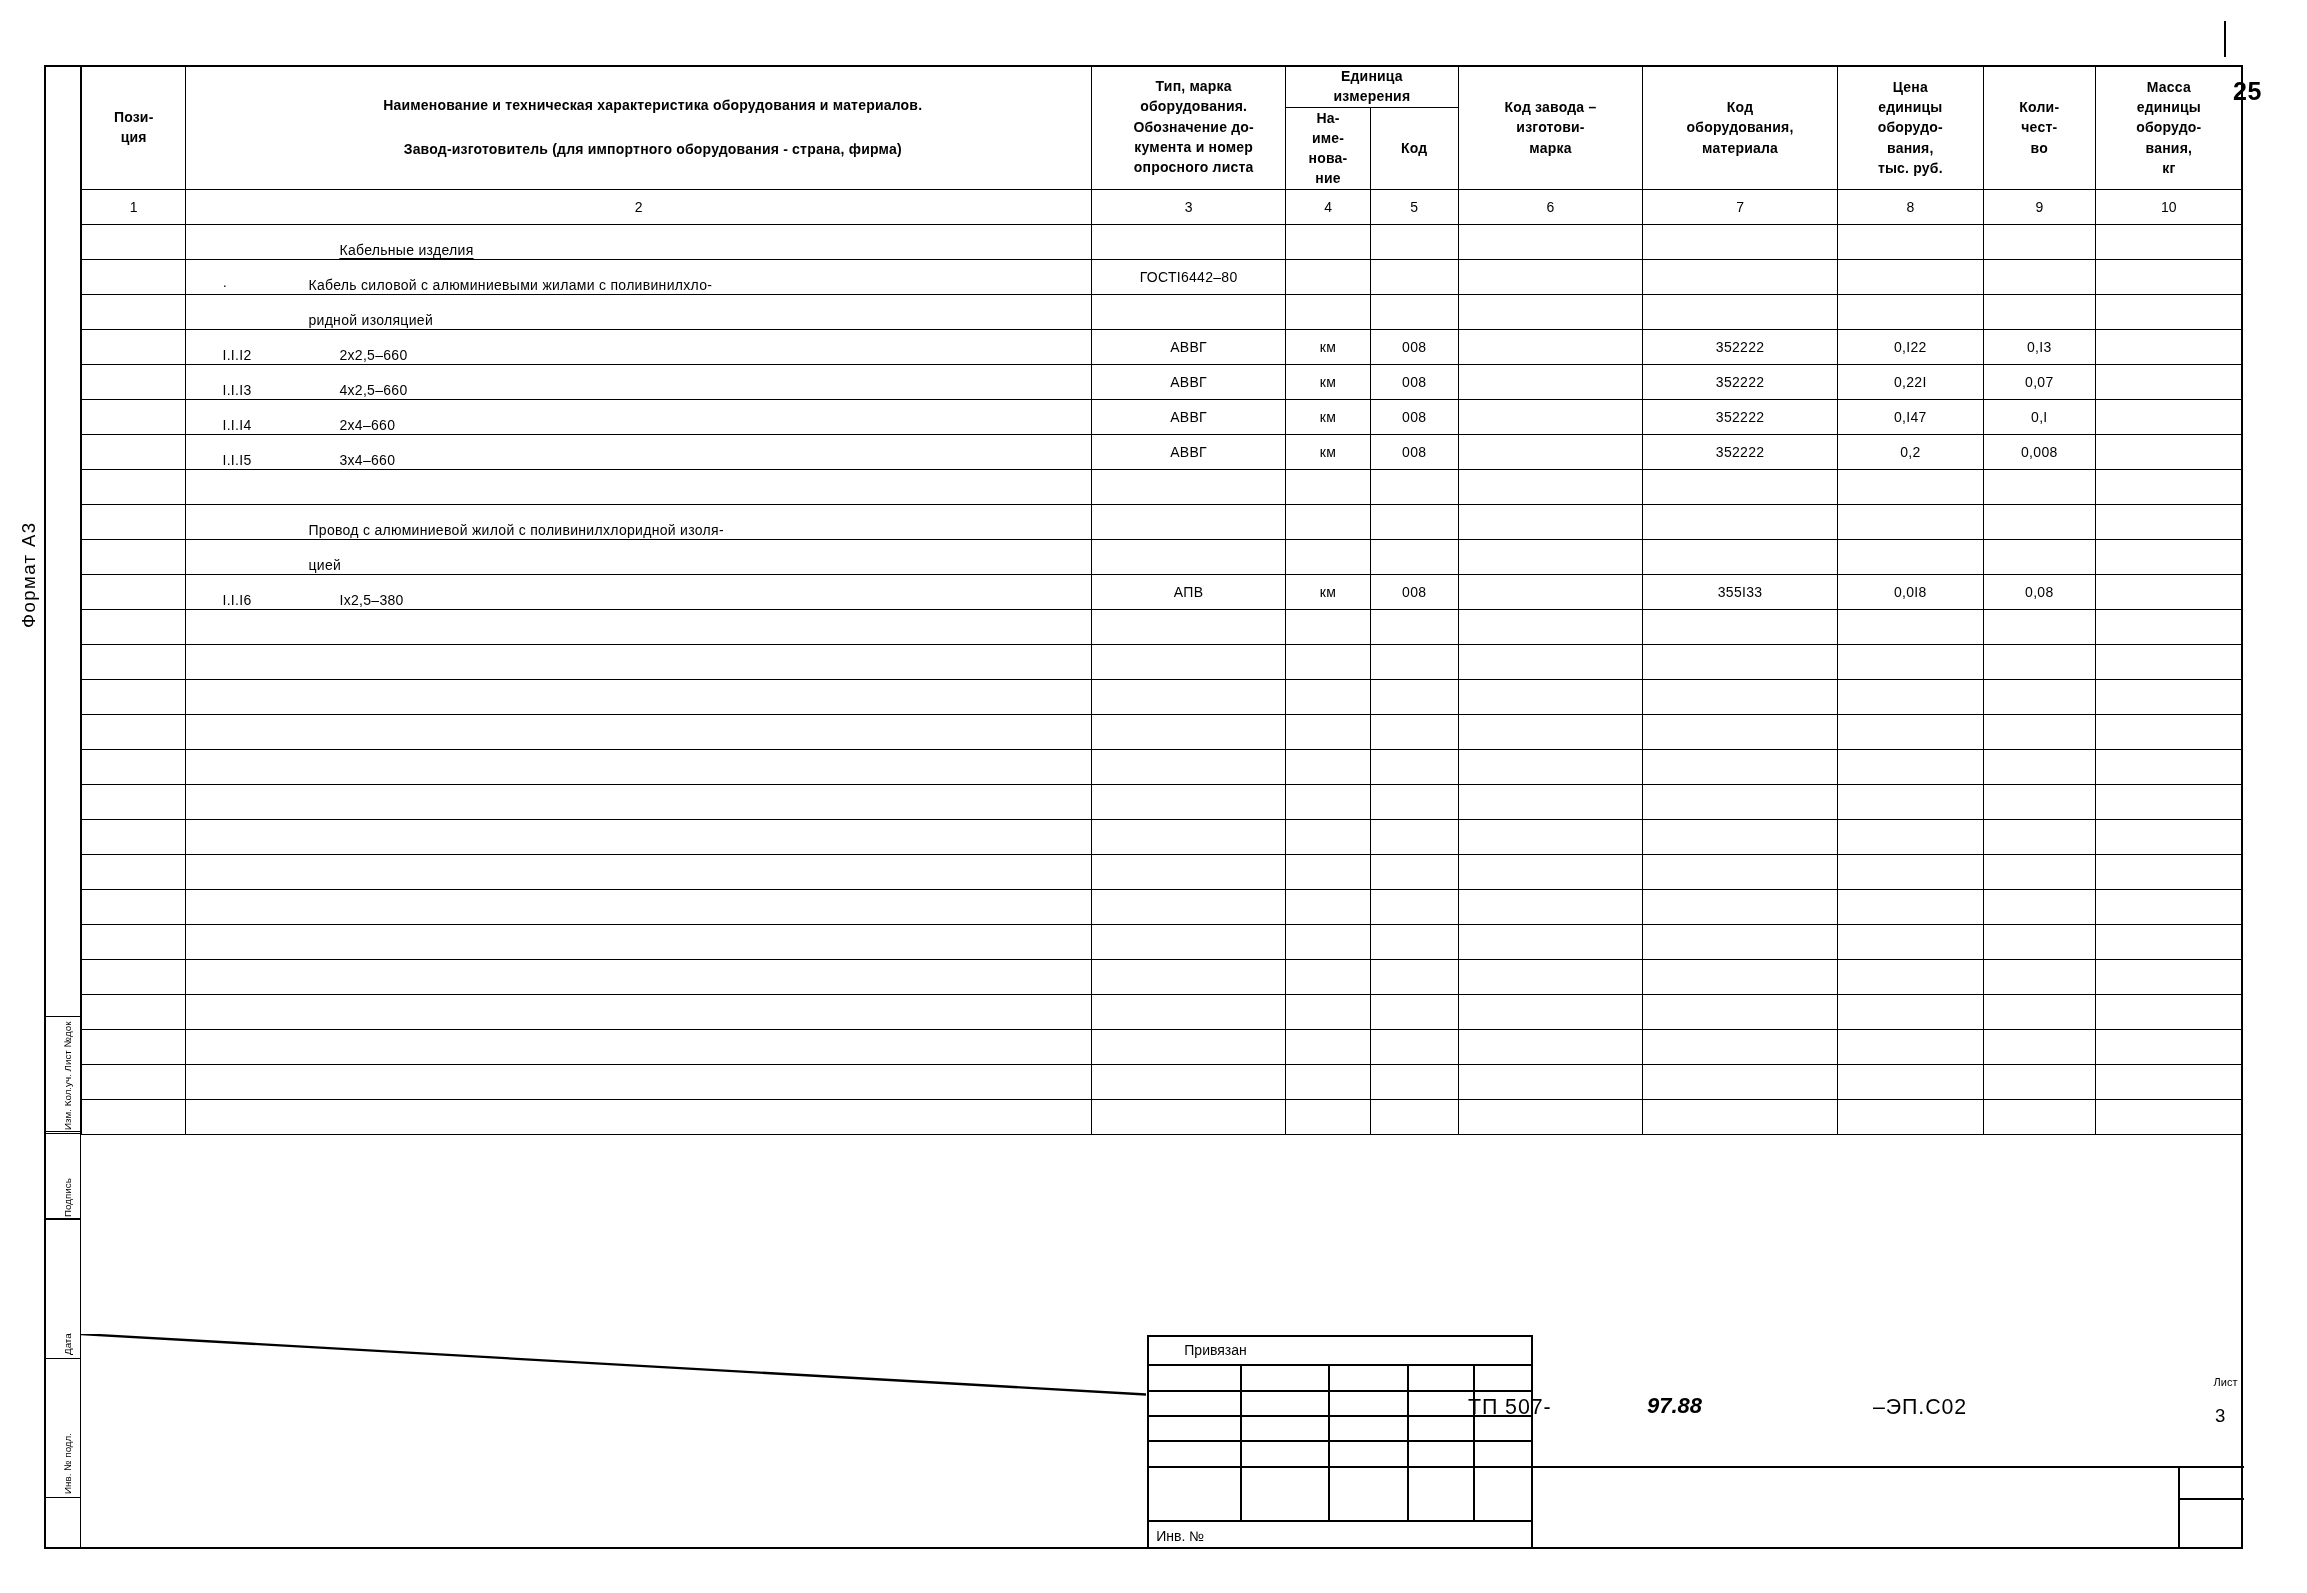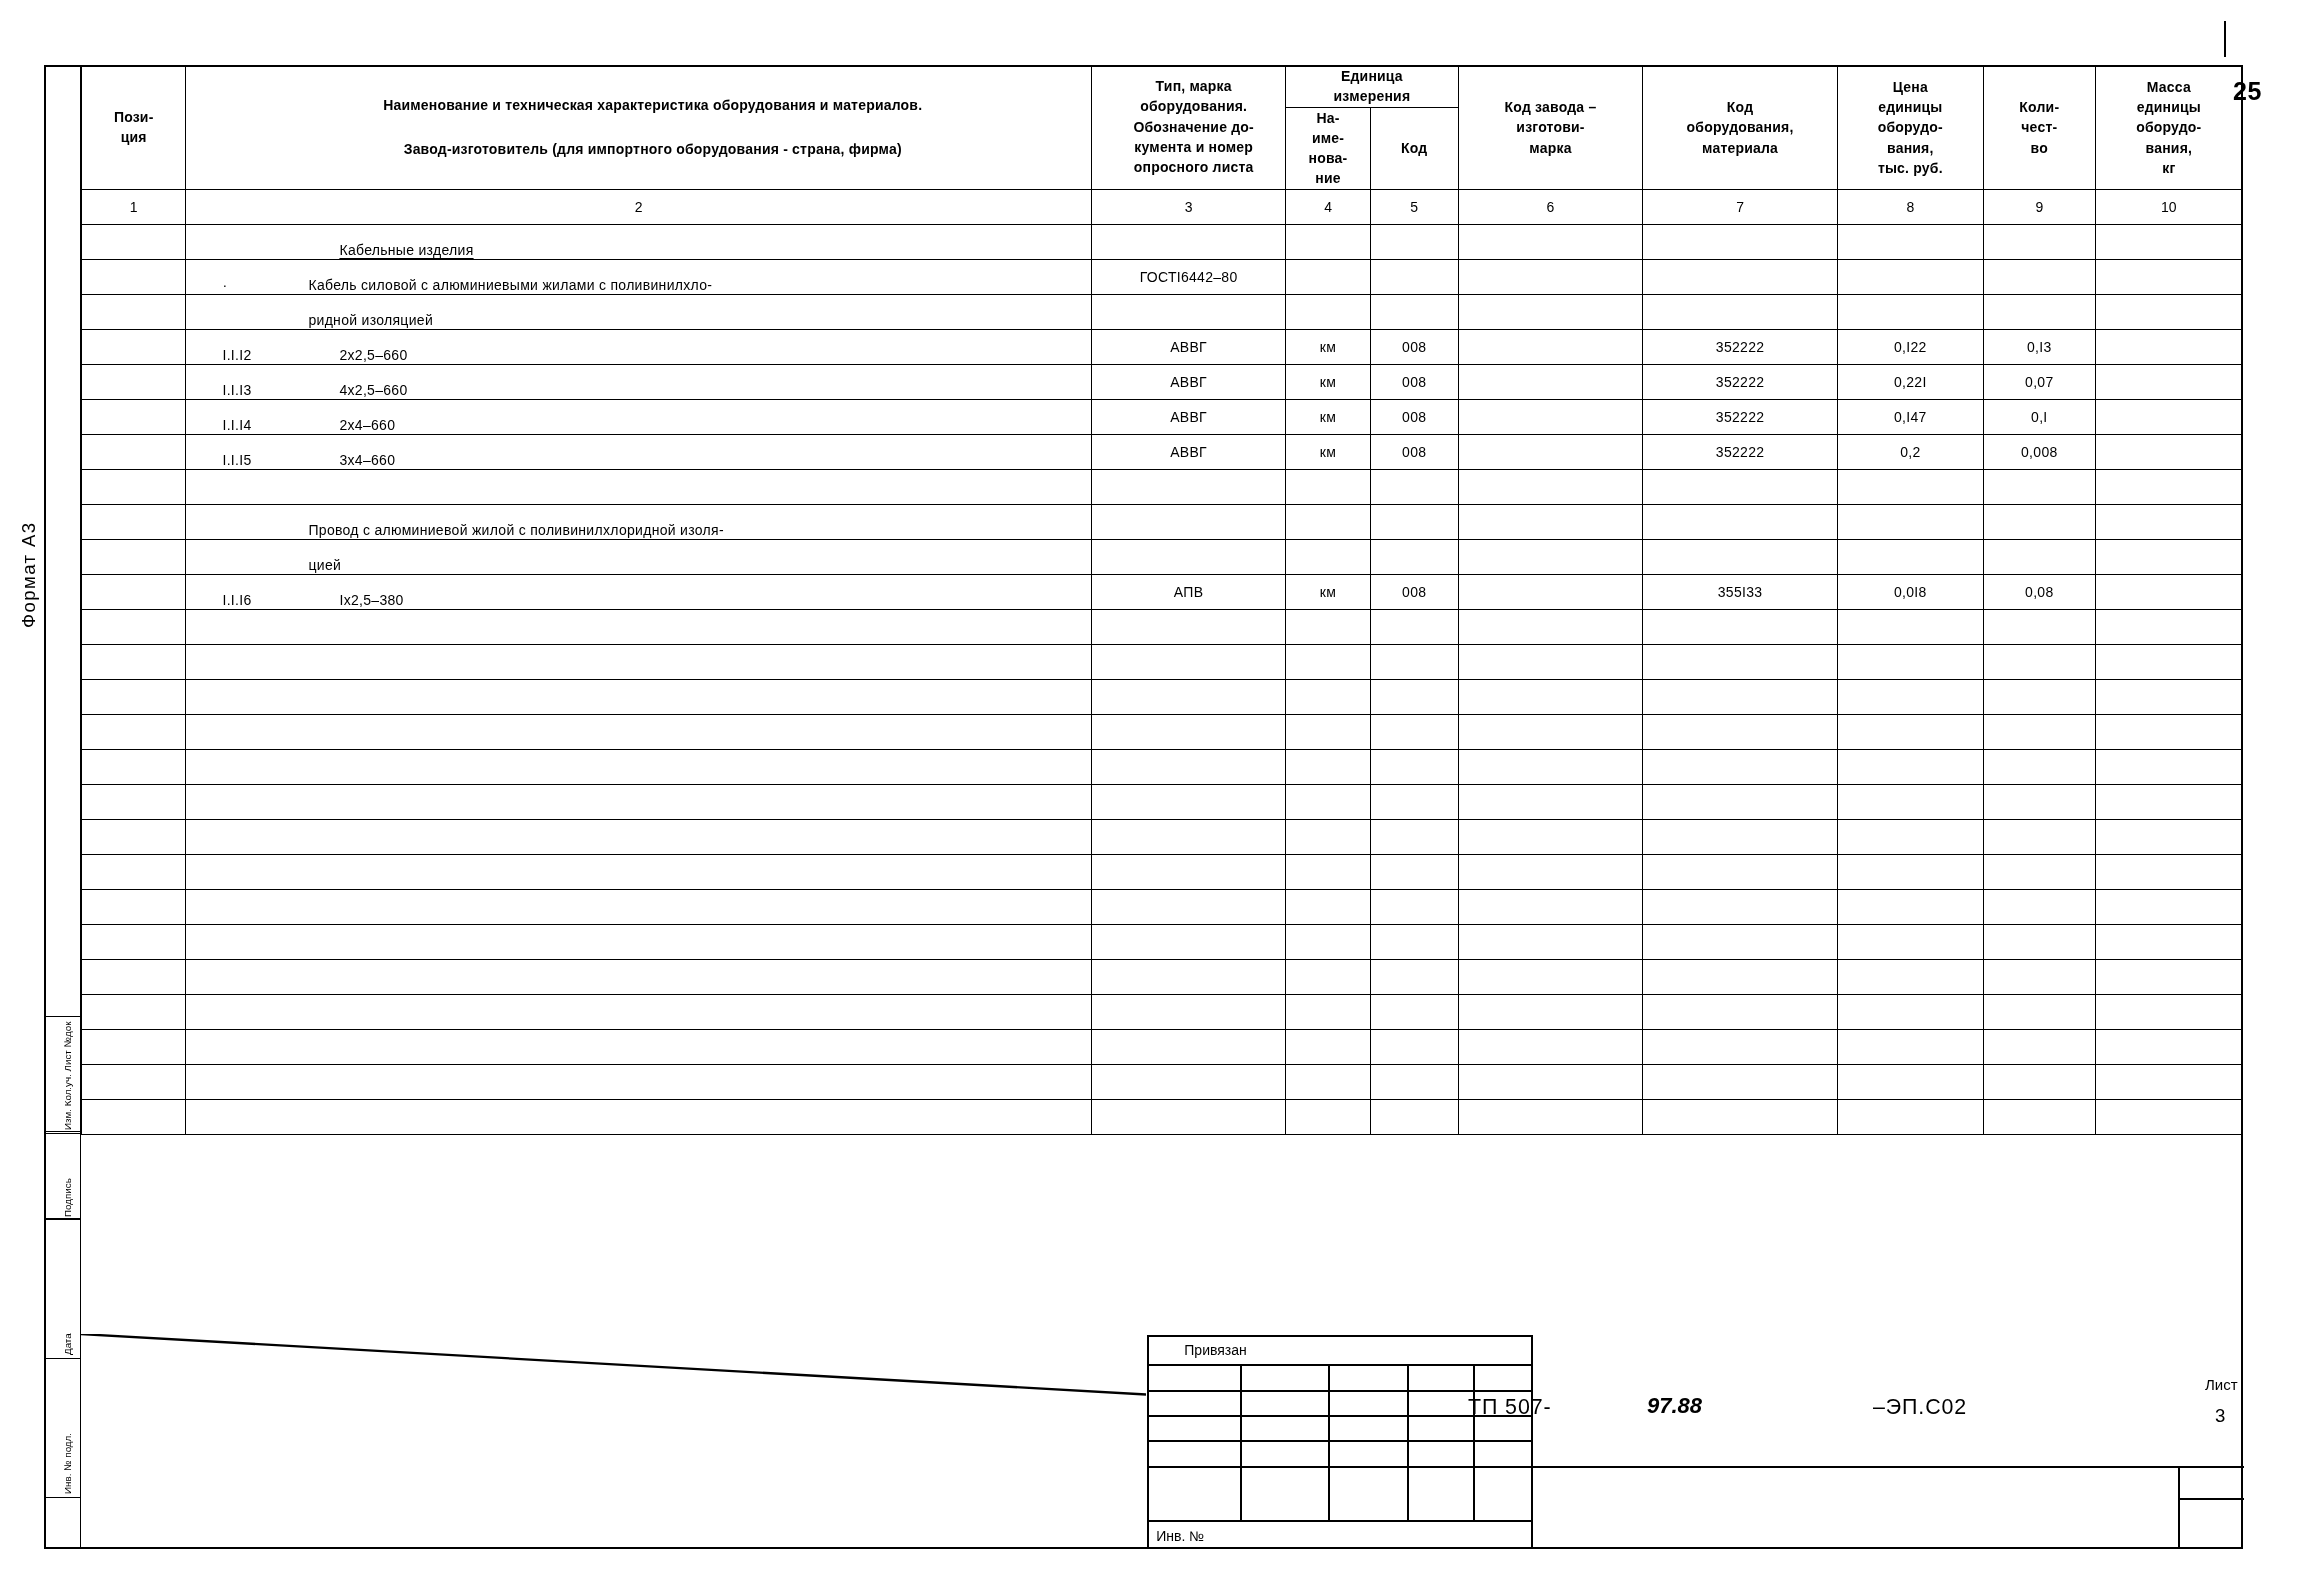--- a/index.html
+++ b/index.html
@@ -179,21 +179,21 @@
     position: absolute;
     font-size: 21.4px;
     letter-spacing: 0.9px;
     left: 726px;
     top: 60px;
   }
   #tb-sheet-label {
     position: absolute;
     right: 6.5px;
     top: 41px;
-    font-size: 15px;
+    font-size: 11px;
     text-align: right;
   }
   #tb-sheet-num {
     position: absolute;
     right: 18.6px;
     top: 70px;
     font-size: 18.6px;
   }
 
   

